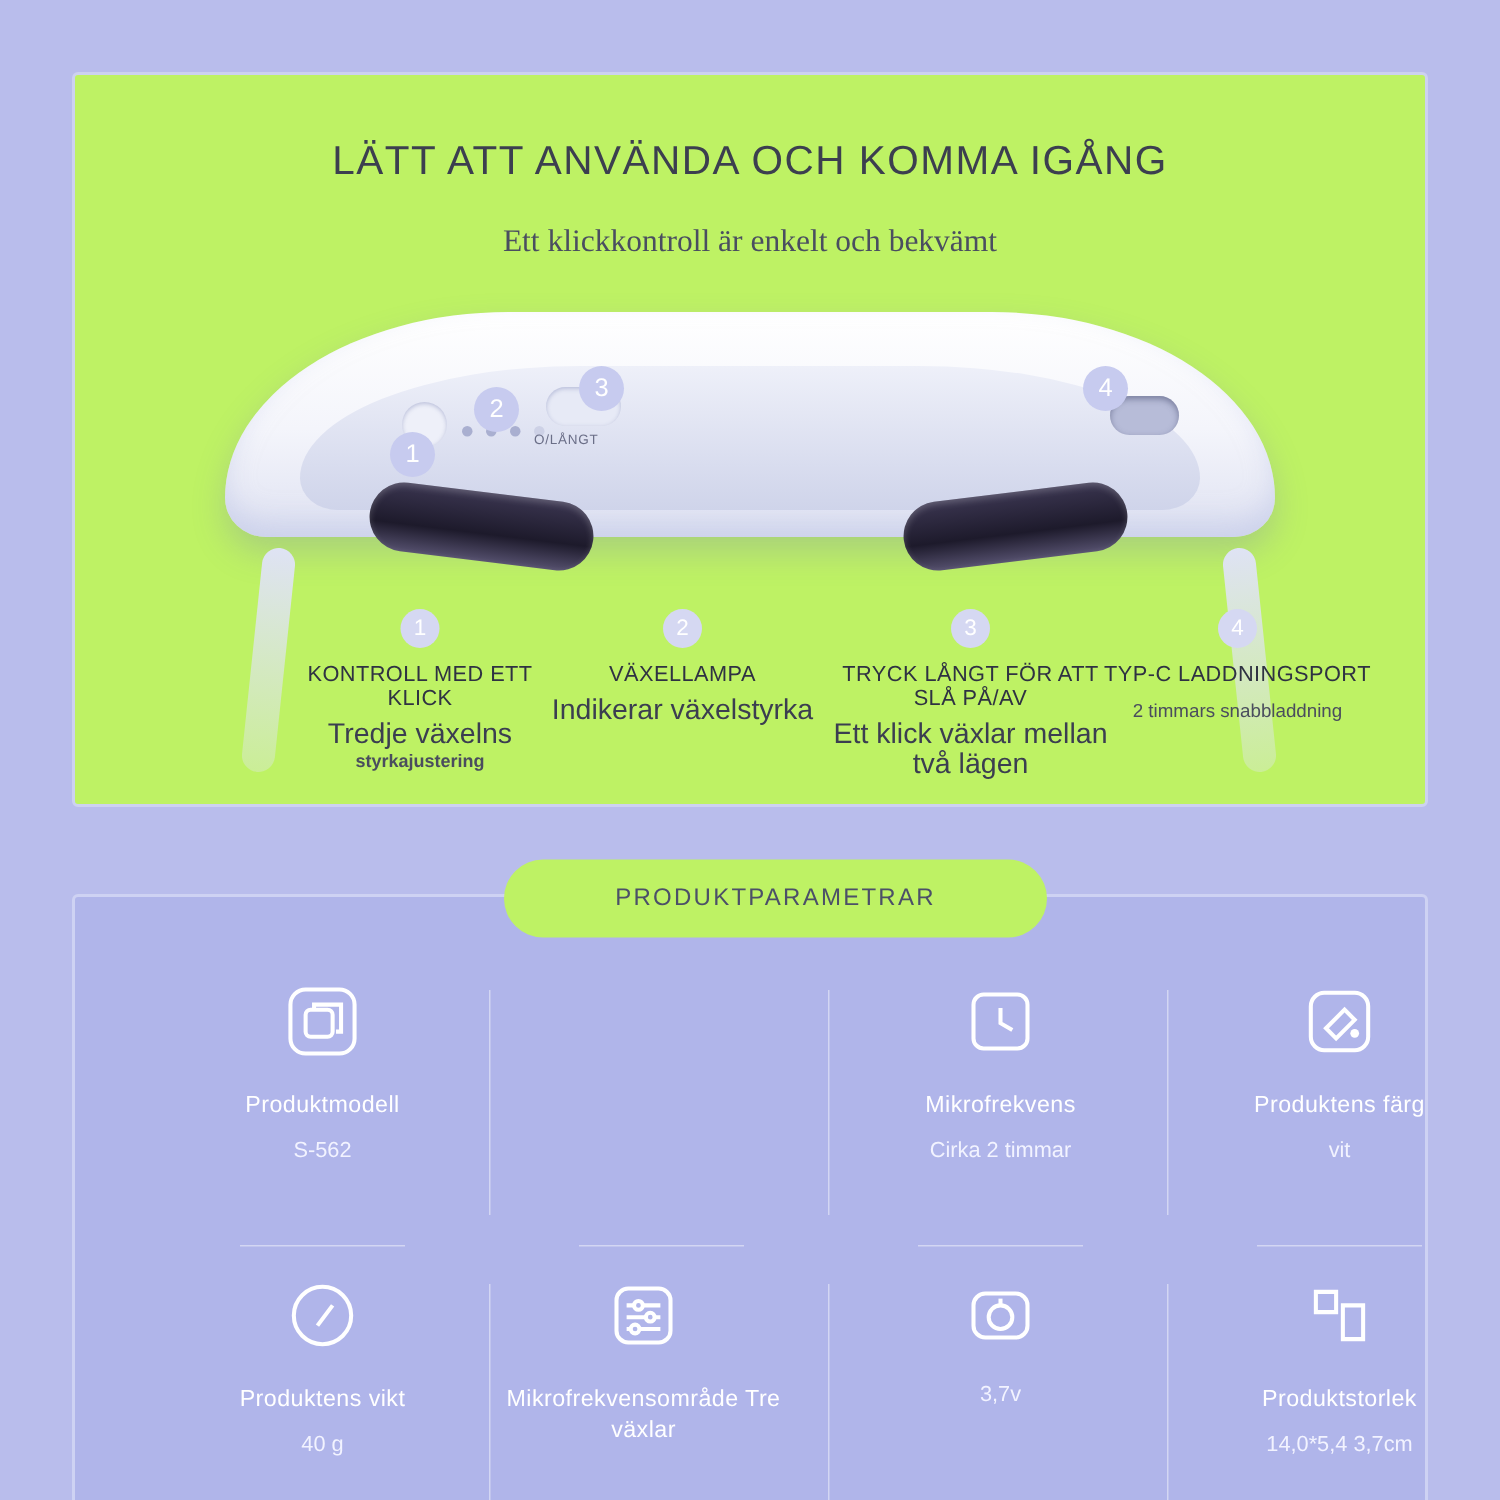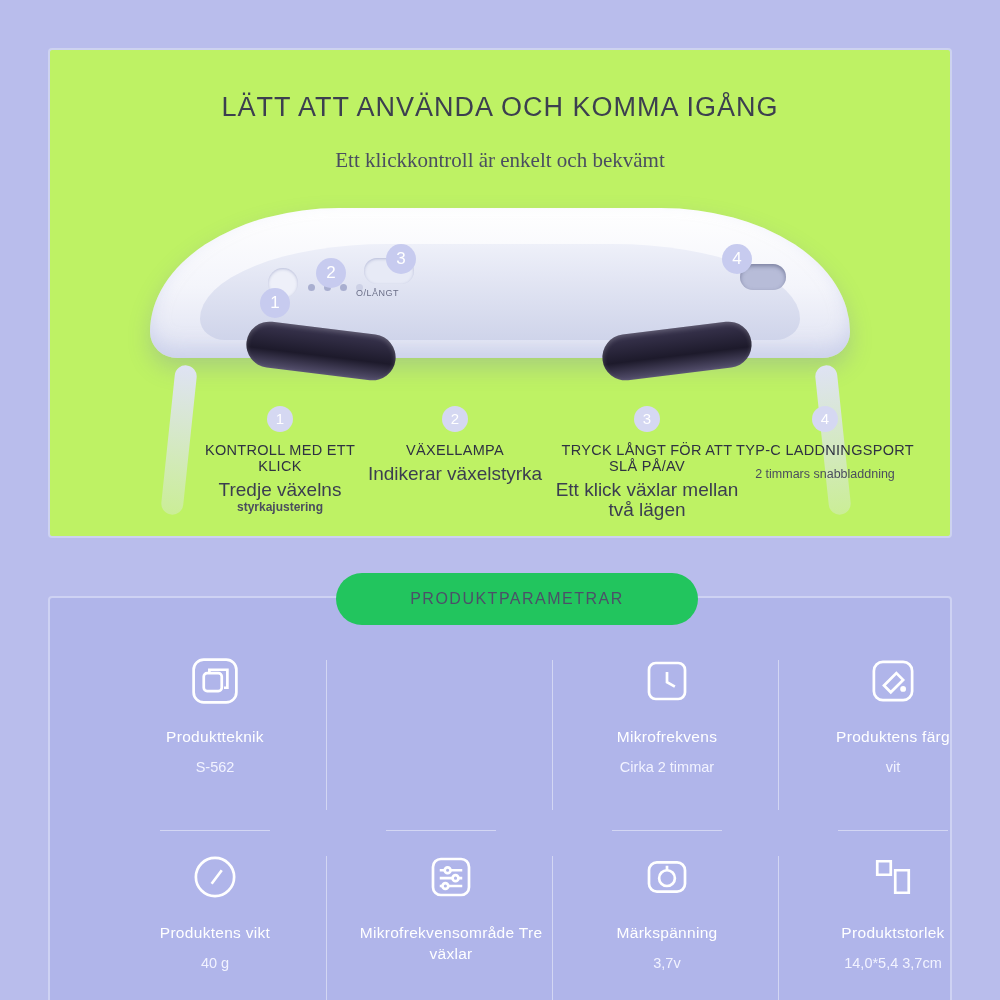--- a/index.html
+++ b/index.html
@@ -233,21 +233,21 @@
     border: 2px solid #ced2f3;
     border-radius: 4px;
     box-sizing: border-box;
   }
   .params-title-pill {
     position: absolute;
     left: 336px;
     top: 573px;
     width: 362px;
     height: 52px;
-    background: #22c55e;
+    background: #bef264;
     border-radius: 26px;
     text-align: center;
     line-height: 52px;
     font-size: 16px;
     letter-spacing: 1.5px;
     color: #4c5068;
     z-index: 3;
   }
   .grid {
     position: absolute;
@@ -370,21 +370,21 @@
     <div class="hdiv" style="left:788px; top:192px; width:110px;"></div>
 
     <div class="cell" style="left:52px; top:16px;">
       <div class="ic">
         <svg viewBox="0 0 48 48" fill="none" stroke="#ffffff" stroke-width="2.4">
           <rect x="5" y="5" width="38" height="38" rx="9"></rect>
           <rect x="14" y="17" width="16" height="16" rx="3"></rect>
           <path d="M19 17v-3h16v16h-3"></path>
         </svg>
       </div>
-      <div class="nm">Produktteknik</div>
+      <div class="nm">Produktmodell</div>
       <div class="vl">S-562</div>
     </div>
 
 
     <div class="cell" style="left:504px; top:16px;">
       <div class="ic">
         <svg viewBox="0 0 48 48" fill="none" stroke="#ffffff" stroke-width="2.4">
           <rect x="8" y="8" width="32" height="32" rx="6"></rect>
           <path d="M24 16v9l7 4"></path>
         </svg>
@@ -409,21 +409,21 @@
       <div class="ic">
         <svg viewBox="0 0 48 48" fill="none" stroke="#ffffff" stroke-width="2.4">
           <circle cx="24" cy="24" r="17"></circle>
           <path d="M30 18l-9 12"></path>
         </svg>
       </div>
       <div class="nm">Produktens vikt</div>
       <div class="vl">40 g</div>
     </div>
 
-    <div class="cell" style="left:288px; top:212px;">
+    <div class="cell" style="left:266px; top:212px;">
       <div class="ic">
         <svg viewBox="0 0 48 48" fill="none" stroke="#ffffff" stroke-width="2.4">
           <rect x="8" y="8" width="32" height="32" rx="7"></rect>
           <path d="M14 18h20M14 25h20M14 32h20"></path>
           <circle cx="21" cy="18" r="2.6" fill="#b0b5ea"></circle>
           <circle cx="28" cy="25" r="2.6" fill="#b0b5ea"></circle>
           <circle cx="19" cy="32" r="2.6" fill="#b0b5ea"></circle>
         </svg>
       </div>
       <div class="nm">Mikrofrekvensområde Tre växlar</div>
@@ -431,21 +431,20 @@
     </div>
 
     <div class="cell" style="left:504px; top:212px;">
       <div class="ic">
         <svg viewBox="0 0 48 48" fill="none" stroke="#ffffff" stroke-width="2.4">
           <rect x="8" y="11" width="32" height="26" rx="7"></rect>
           <circle cx="24" cy="25" r="7"></circle>
           <path d="M24 14v4"></path>
         </svg>
       </div>
-      <div class="nm">Märkspänning</div>
       <div class="vl">3,7v</div>
     </div>
 
     <div class="cell" style="left:730px; top:212px;">
       <div class="ic">
         <svg viewBox="0 0 48 48" fill="none" stroke="#ffffff" stroke-width="2.4">
           <path d="M10 10h12v12H10z"></path>
           <path d="M26 18h12v20H26z"></path>
           <path d="M10 26h12v12H10z" opacity="0"></path>
         </svg>

